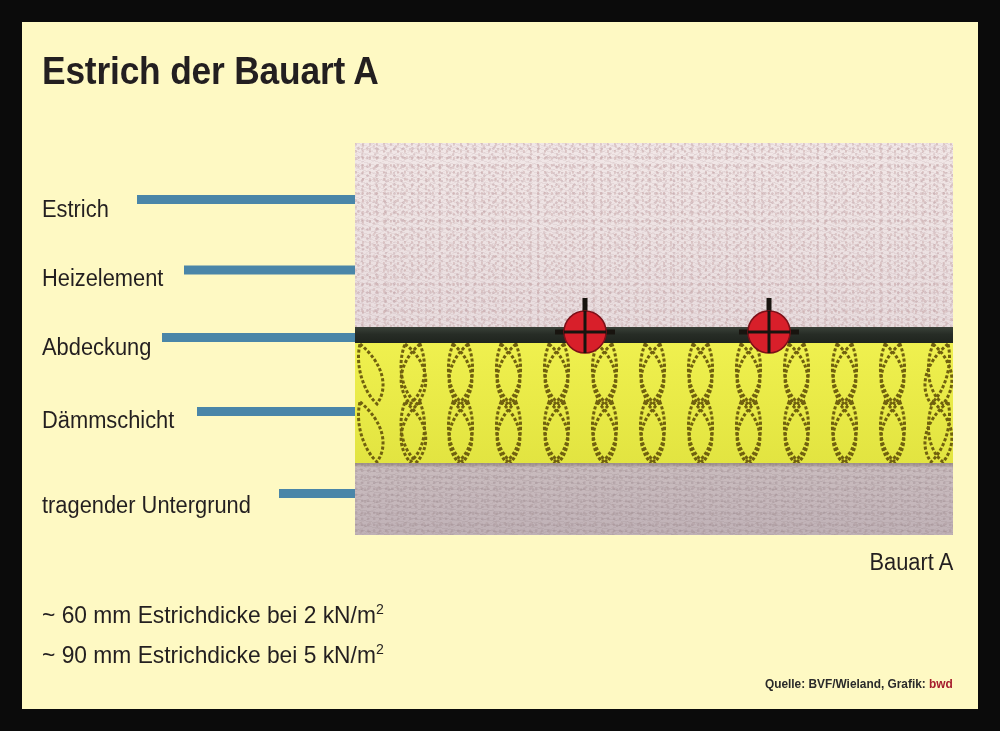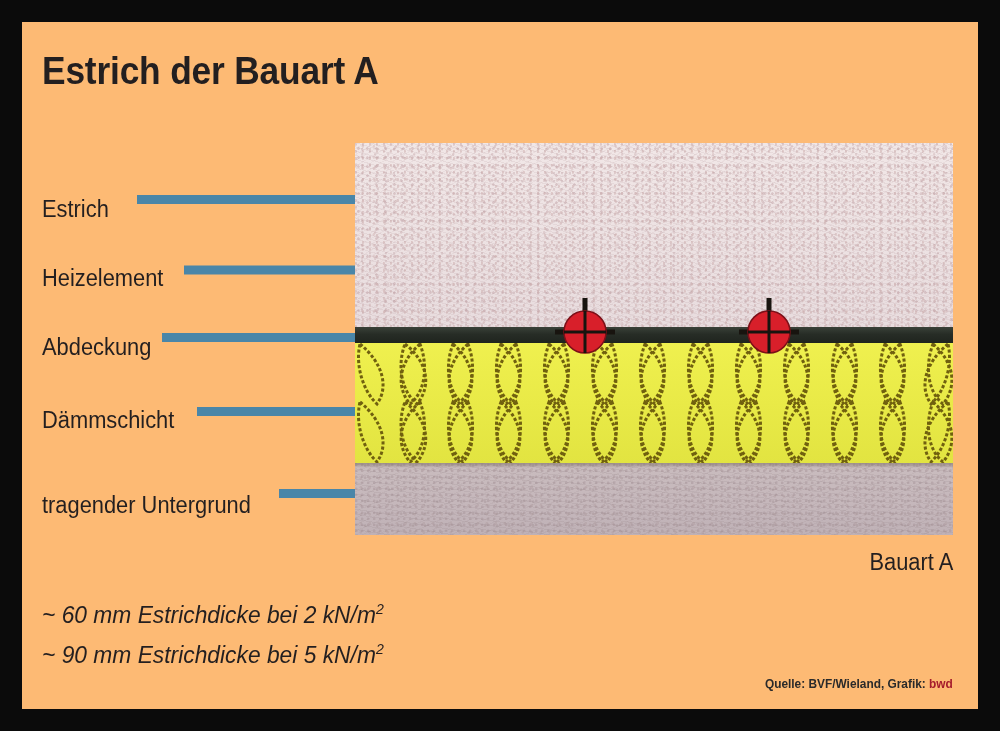--- a/index.html
+++ b/index.html
@@ -21,21 +21,21 @@
     height: 731px;
     background: #0b0b0b;
   }
 
   .panel {
     position: absolute;
     left: 22px;
     top: 22px;
     width: 956px;
     height: 687px;
-    background: #fdba74;
+    background: #fef9c3;
     overflow: hidden;
   }
 
   
   .title {
     position: absolute;
     left: 20px;
     top: 28px;
     font-size: 38px;
     font-weight: bold;
@@ -171,21 +171,20 @@
     white-space: nowrap;
     transform: scaleX(0.95);
     transform-origin: right center;
   }
 
   
   .notes {
     position: absolute;
     left: 20px;
     top: 570px;
-    font-style: italic;
   }
   .note-line {
     font-size: 24px;
     color: #231f20;
     line-height: 34px;
     white-space: nowrap;
     transform: scaleX(0.95);
     transform-origin: left center;
   }
   .note-line sup { font-size: 0.62em; vertical-align: super; }

